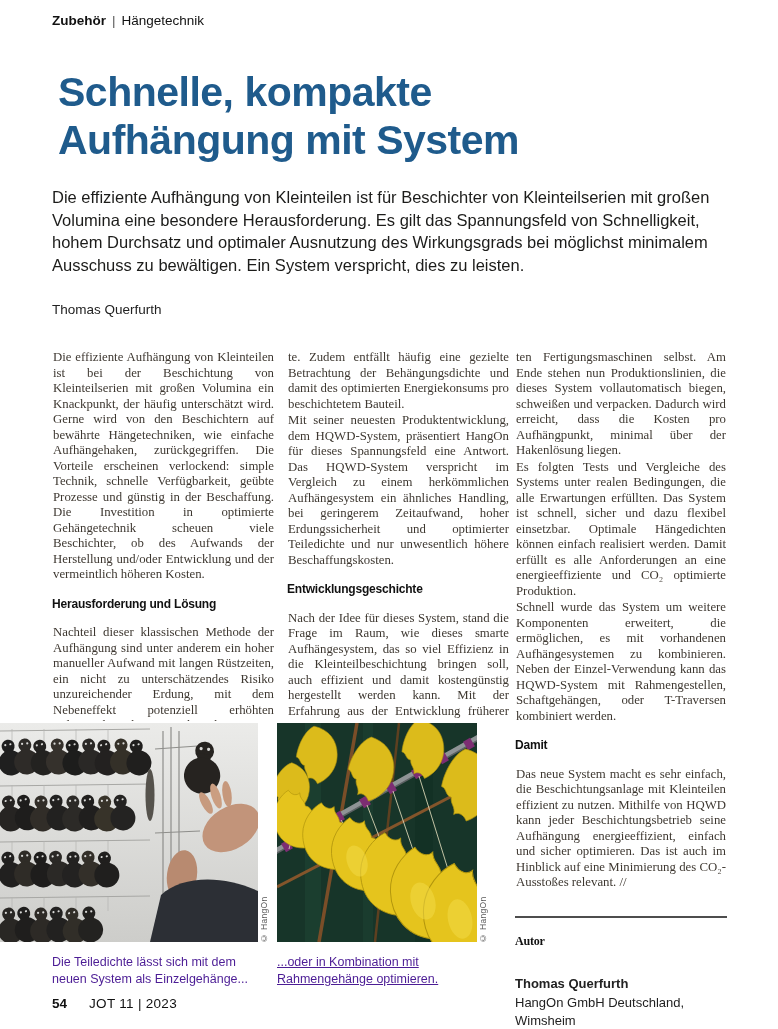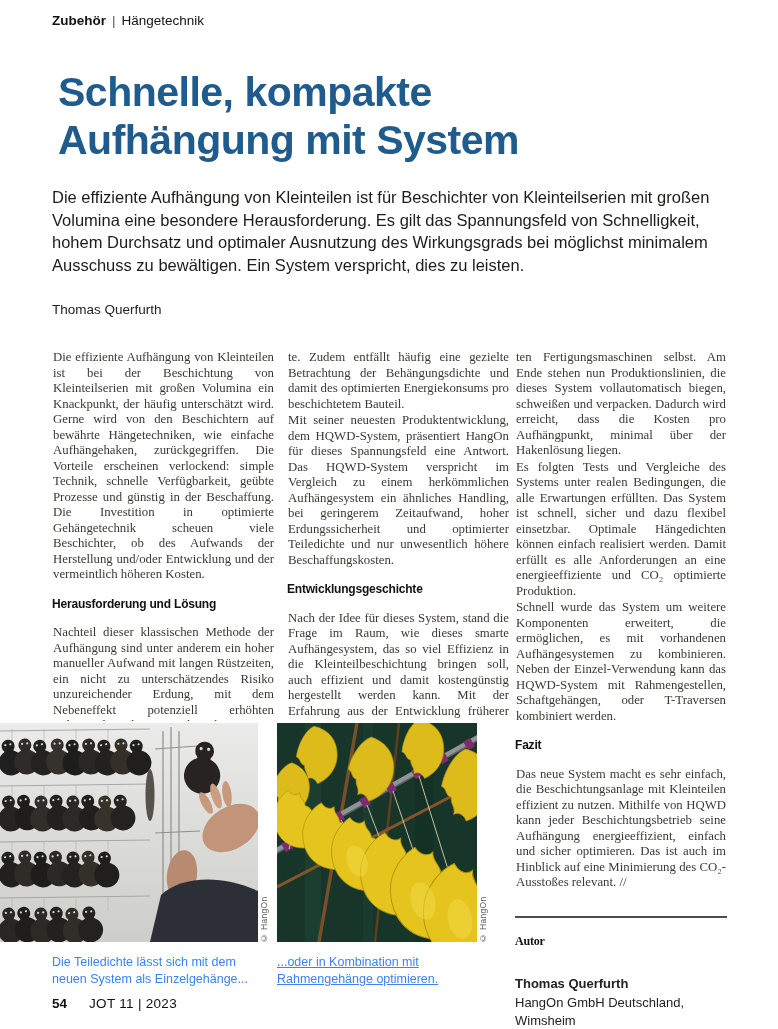--- a/index.html
+++ b/index.html
@@ -45,21 +45,21 @@
   #photo-right{left:277px;width:200px;}
   .photo svg{display:block;width:100%;height:100%;}
   .credit{
     position:absolute;top:893px;font-size:8.5px;color:#5a5a5a;
     writing-mode:vertical-rl;transform:rotate(180deg);height:50px;
     letter-spacing:.3px;font-family:"Liberation Sans",sans-serif;
   }
   #credit-left{left:259px;}
   #credit-right{left:478px;}
   .caption{
-    position:absolute;top:954px;font-size:12.5px;line-height:17px;color:#3b82f6;
+    position:absolute;top:954px;font-size:12.5px;line-height:17px;color:#4c1d95;
   }
   #caption-left{left:52px;width:208px;}
   #caption-right{left:277px;width:212px;text-decoration:underline;}
   
   .footer{position:absolute;left:52px;top:996px;font-size:13.5px;color:#111;}
   .footer .pagenum{font-weight:700;margin-right:22px;}
   .footer .issue{letter-spacing:.3px;}
 </style>
 </head>
 <body>
@@ -89,21 +89,21 @@
     <p>te. Zudem entfällt häufig eine gezielte Betrachtung der Behängungsdichte und damit des optimierten Energiekonsums pro beschichtetem Bauteil.</p>
     <p>Mit seiner neuesten Produktentwicklung, dem HQWD-System, präsentiert HangOn für dieses Spannungsfeld eine Antwort. Das HQWD-System verspricht im Vergleich zu einem herkömmlichen Aufhängesystem ein ähnliches Handling, bei geringerem Zeitaufwand, hoher Erdungssicherheit und optimierter Teiledichte und nur unwesentlich höhere Beschaffungskosten.</p>
     <h3>Entwicklungsgeschichte</h3>
     <p>Nach der Idee für dieses System, stand die Frage im Raum, wie dieses smarte Aufhängesystem, das so viel Effizienz in die Kleinteilbeschichtung bringen soll, auch effizient und damit kostengünstig hergestellt werden kann. Mit der Erfahrung aus der Entwicklung früherer sogenannter Quick-Systeme, entwickelte HangOn die komplet-</p>
   </div>
 
   <div class="col" id="col3">
     <p>ten Fertigungsmaschinen selbst. Am Ende stehen nun Produktionslinien, die dieses System vollautomatisch biegen, schweißen und verpacken. Dadurch wird erreicht, dass die Kosten pro Aufhängpunkt, minimal über der Hakenlösung liegen.</p>
     <p>Es folgten Tests und Vergleiche des Systems unter realen Bedingungen, die alle Erwartungen erfüllten. Das System ist schnell, sicher und dazu flexibel einsetzbar. Optimale Hängedichten können einfach realisiert werden. Damit erfüllt es alle Anforderungen an eine energieeffiziente und CO₂ optimierte Produktion.</p>
     <p>Schnell wurde das System um weitere Komponenten erweitert, die ermöglichen, es mit vorhandenen Aufhängesystemen zu kombinieren. Neben der Einzel-Verwendung kann das HQWD-System mit Rahmengestellen, Schaftgehängen, oder T-Traversen kombiniert werden.</p>
-    <h3>Fazit</h3>
+    <h3>Damit</h3>
     <p>Das neue System macht es sehr einfach, die Beschichtungsanlage mit Kleinteilen effizient zu nutzen. Mithilfe von HQWD kann jeder Beschichtungsbetrieb seine Aufhängung energieeffizient, einfach und sicher optimieren. Das ist auch im Hinblick auf eine Minimierung des CO₂-Ausstoßes relevant. //</p>
 
     <hr class="author-rule">
     <div class="author-box">
       <h3>Autor</h3>
       <div class="line name">Thomas Querfurth</div>
       <div class="line">HangOn GmbH Deutschland, Wimsheim</div>
 
     </div>
   </div>

